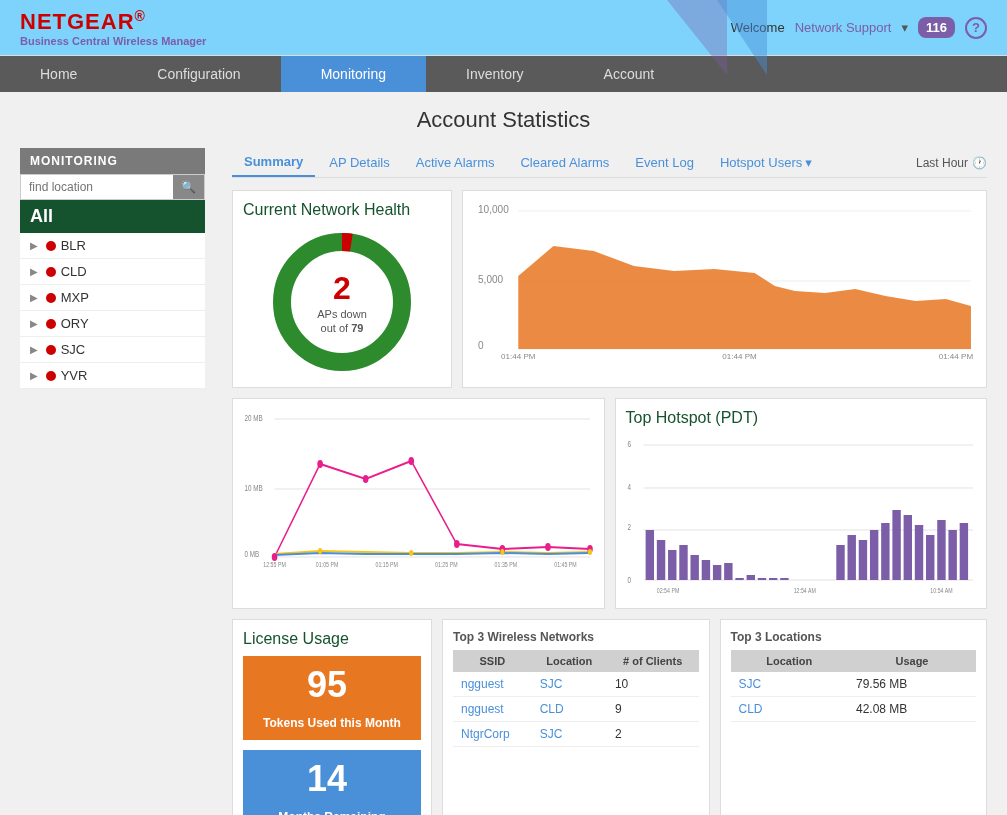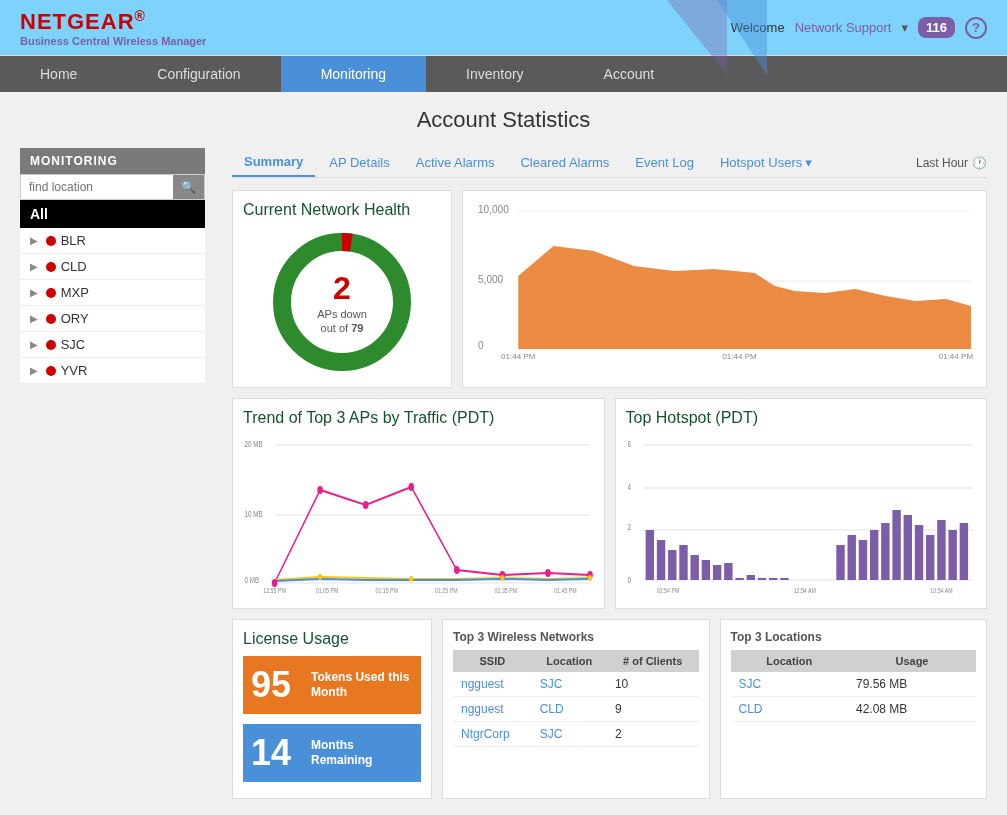--- a/index.html
+++ b/index.html
@@ -30,21 +30,21 @@
 
     
     .main-layout { display: flex; gap: 15px; }
 
     
     .sidebar { width: 185px; flex-shrink: 0; }
     .sidebar-header { background: #7a7a7a; color: white; padding: 6px 10px; font-size: 12px; font-weight: bold; letter-spacing: 1px; }
     .sidebar-search { display: flex; border: 1px solid #ccc; background: #a3a3a3; }
     .sidebar-search input { border: none; outline: none; padding: 5px 8px; width: 100%; font-size: 12px; color: #999; }
     .sidebar-search button { background: #888; border: none; color: white; padding: 5px 8px; cursor: pointer; font-size: 12px; }
-    .sidebar-all { background: #000000; color: white; padding: 6px 10px; font-size: 14px; font-weight: bold; cursor: pointer; }
+    .sidebar-all { background: #14532d; color: white; padding: 6px 10px; font-size: 18px; font-weight: bold; cursor: pointer; }
     .sidebar-item { padding: 5px 10px; display: flex; align-items: center; gap: 5px; cursor: pointer; color: #333; font-size: 13px; border-bottom: 1px solid #eee; background: white; }
     .location-dot { width: 10px; height: 10px; border-radius: 50%; background: #c00; flex-shrink: 0; }
     .arrow-right { color: #888; font-size: 10px; margin-right: 3px; }
 
     
     .right-content { flex: 1; margin-left: 12px; }
 
     
     .tabs { display: flex; align-items: center; border-bottom: 1px solid #ddd; margin-bottom: 12px; gap: 2px; }
     .tab { padding: 6px 12px; cursor: pointer; color: #4a90d9; font-size: 13px; text-decoration: none; }
@@ -66,21 +66,21 @@
     .donut-wrap { position: relative; display: inline-flex; align-items: center; justify-content: center; }
 
     
     .bottom-row { display: flex; gap: 10px; }
     .bottom-box { background: white; border: 1px solid #ddd; padding: 10px; }
     .license-box { width: 200px; flex-shrink: 0; }
     .networks-box { flex: 1; }
     .locations-box { flex: 1; }
 
     
-    .license-tile { display: flex; align-items: center; gap: 10px; padding: 8px; margin-bottom: 6px; }
+    .license-tile { display: flex; align-items: center; gap: 10px; padding: 8px; margin-bottom: 6px; flex-direction: column; }
     .license-tile.orange { background: #e87722; }
     .license-tile.blue { background: #4a90d9; }
     .license-number { font-size: 36px; font-weight: bold; color: white; min-width: 50px; }
     .license-desc { font-size: 12px; color: white; font-weight: bold; line-height: 1.3; }
 
     
     table { width: 100%; border-collapse: collapse; font-size: 12px; }
     th { background: #d0d0d0; padding: 5px 8px; text-align: center; font-weight: bold; color: #444; font-size: 11px; }
     td { padding: 5px 8px; border-bottom: 1px solid #eee; }
     td a { color: #4a90d9; text-decoration: none; }
@@ -221,21 +221,20 @@
             <text x="45" y="158" font-size="8" fill="#888" text-anchor="middle">01:44 PM</text>
             <text x="265" y="158" font-size="8" fill="#888" text-anchor="middle">01:44 PM</text>
             <text x="480" y="158" font-size="8" fill="#888" text-anchor="middle">01:44 PM</text>
           </svg>
         </div>
       </div>
 
       <div class="charts-row">
 
         <div class="chart-box" style="flex:1;">
-          <div class="chart-title">Trend of Top 3 APs by Traffic (PDT)</div>
           <svg width="100%" height="160" viewBox="0 0 500 160" preserveAspectRatio="none">
 
             <text x="2" y="12" font-size="9" fill="#888">20 MB</text>
             <text x="2" y="82" font-size="9" fill="#888">10 MB</text>
             <text x="2" y="148" font-size="9" fill="#888">0 MB</text>
 
             <line x1="45" y1="10" x2="495" y2="10" stroke="#ddd" stroke-width="1"></line>
             <line x1="45" y1="80" x2="495" y2="80" stroke="#ddd" stroke-width="1"></line>
             <line x1="45" y1="148" x2="495" y2="148" stroke="#ddd" stroke-width="1"></line>
 

